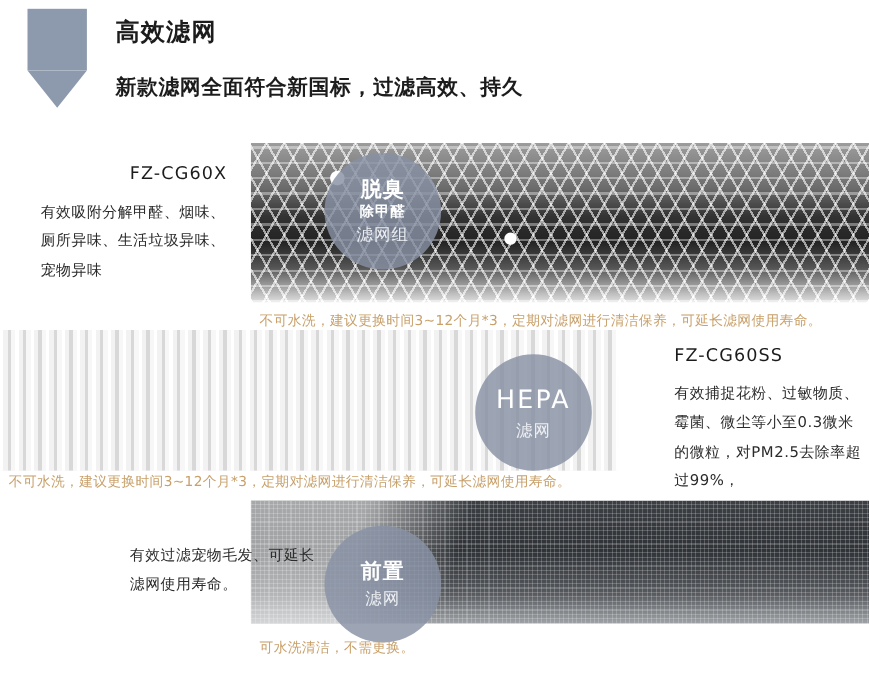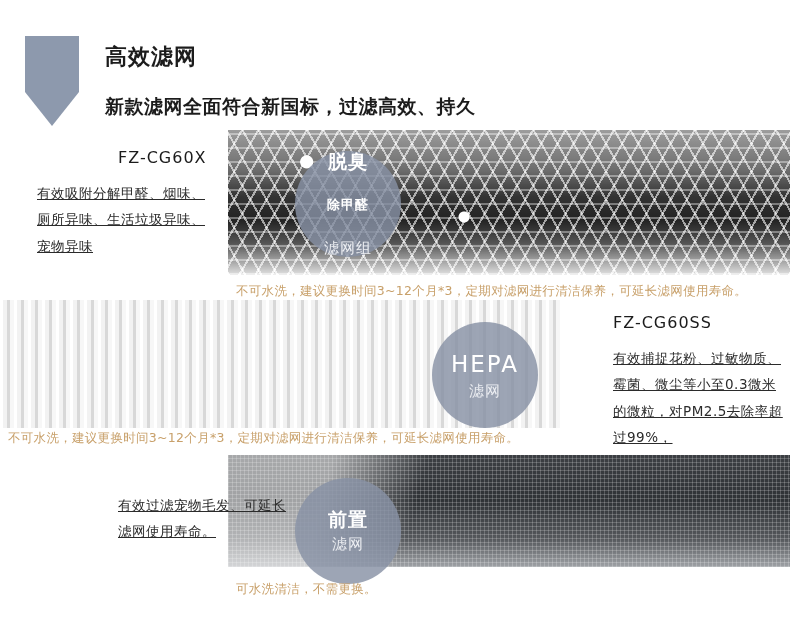--- a/index.html
+++ b/index.html
@@ -22,21 +22,20 @@
     height: 618px;
   }
 
   
   .header {
     position: absolute;
     left: 0;
     top: 0;
     width: 790px;
     height: 120px;
-    margin-top: 28px;
   }
   .header-arrow {
     position: absolute;
     left: 47px;
     top: 64px;
     width: 0;
     height: 0;
     border-left: 27px solid transparent;
     border-right: 27px solid transparent;
     border-top: 34px solid #8d99ad;
@@ -153,39 +152,38 @@
     font-size: 13px;
     font-weight: bold;
     letter-spacing: 1px;
   }
   .badge .b-sub {
     font-size: 15px;
     color: #eceef2;
     margin-top: 3px;
     letter-spacing: 1px;
   }
-  #badge-1 { left: 295px; top: 151px; width: 106px; height: 106px; gap: 23px; }
+  #badge-1 { left: 295px; top: 139px; width: 106px; height: 106px; }
   #badge-2 { left: 432px; top: 322px; width: 106px; height: 106px; }
   #badge-3 { left: 295px; top: 478px; width: 106px; height: 106px; }
   #badge-2 .b-main { font-size: 23px; font-weight: normal; letter-spacing: 2px; }
 
   
   .model-name {
     position: absolute;
     font-size: 16px;
     color: #1c1c1c;
     letter-spacing: 1px;
   }
   .desc {
     position: absolute;
     font-size: 13.5px;
     color: #2b2b2b;
     line-height: 1.95;
     letter-spacing: 0.5px;
-    text-decoration: underline;
   }
   #model-1 { left: 78px; top: 148px; margin-left: 40px; }
   #desc-1  { left: 37px; top: 180px; width: 180px; }
   #model-2 { left: 613px; top: 313px; text-align: center; }
   #desc-2  { left: 613px; top: 345px; width: 175px; }
   #desc-3  { left: 118px; top: 492px; width: 170px; }
 
   
   .note {
     position: absolute;

